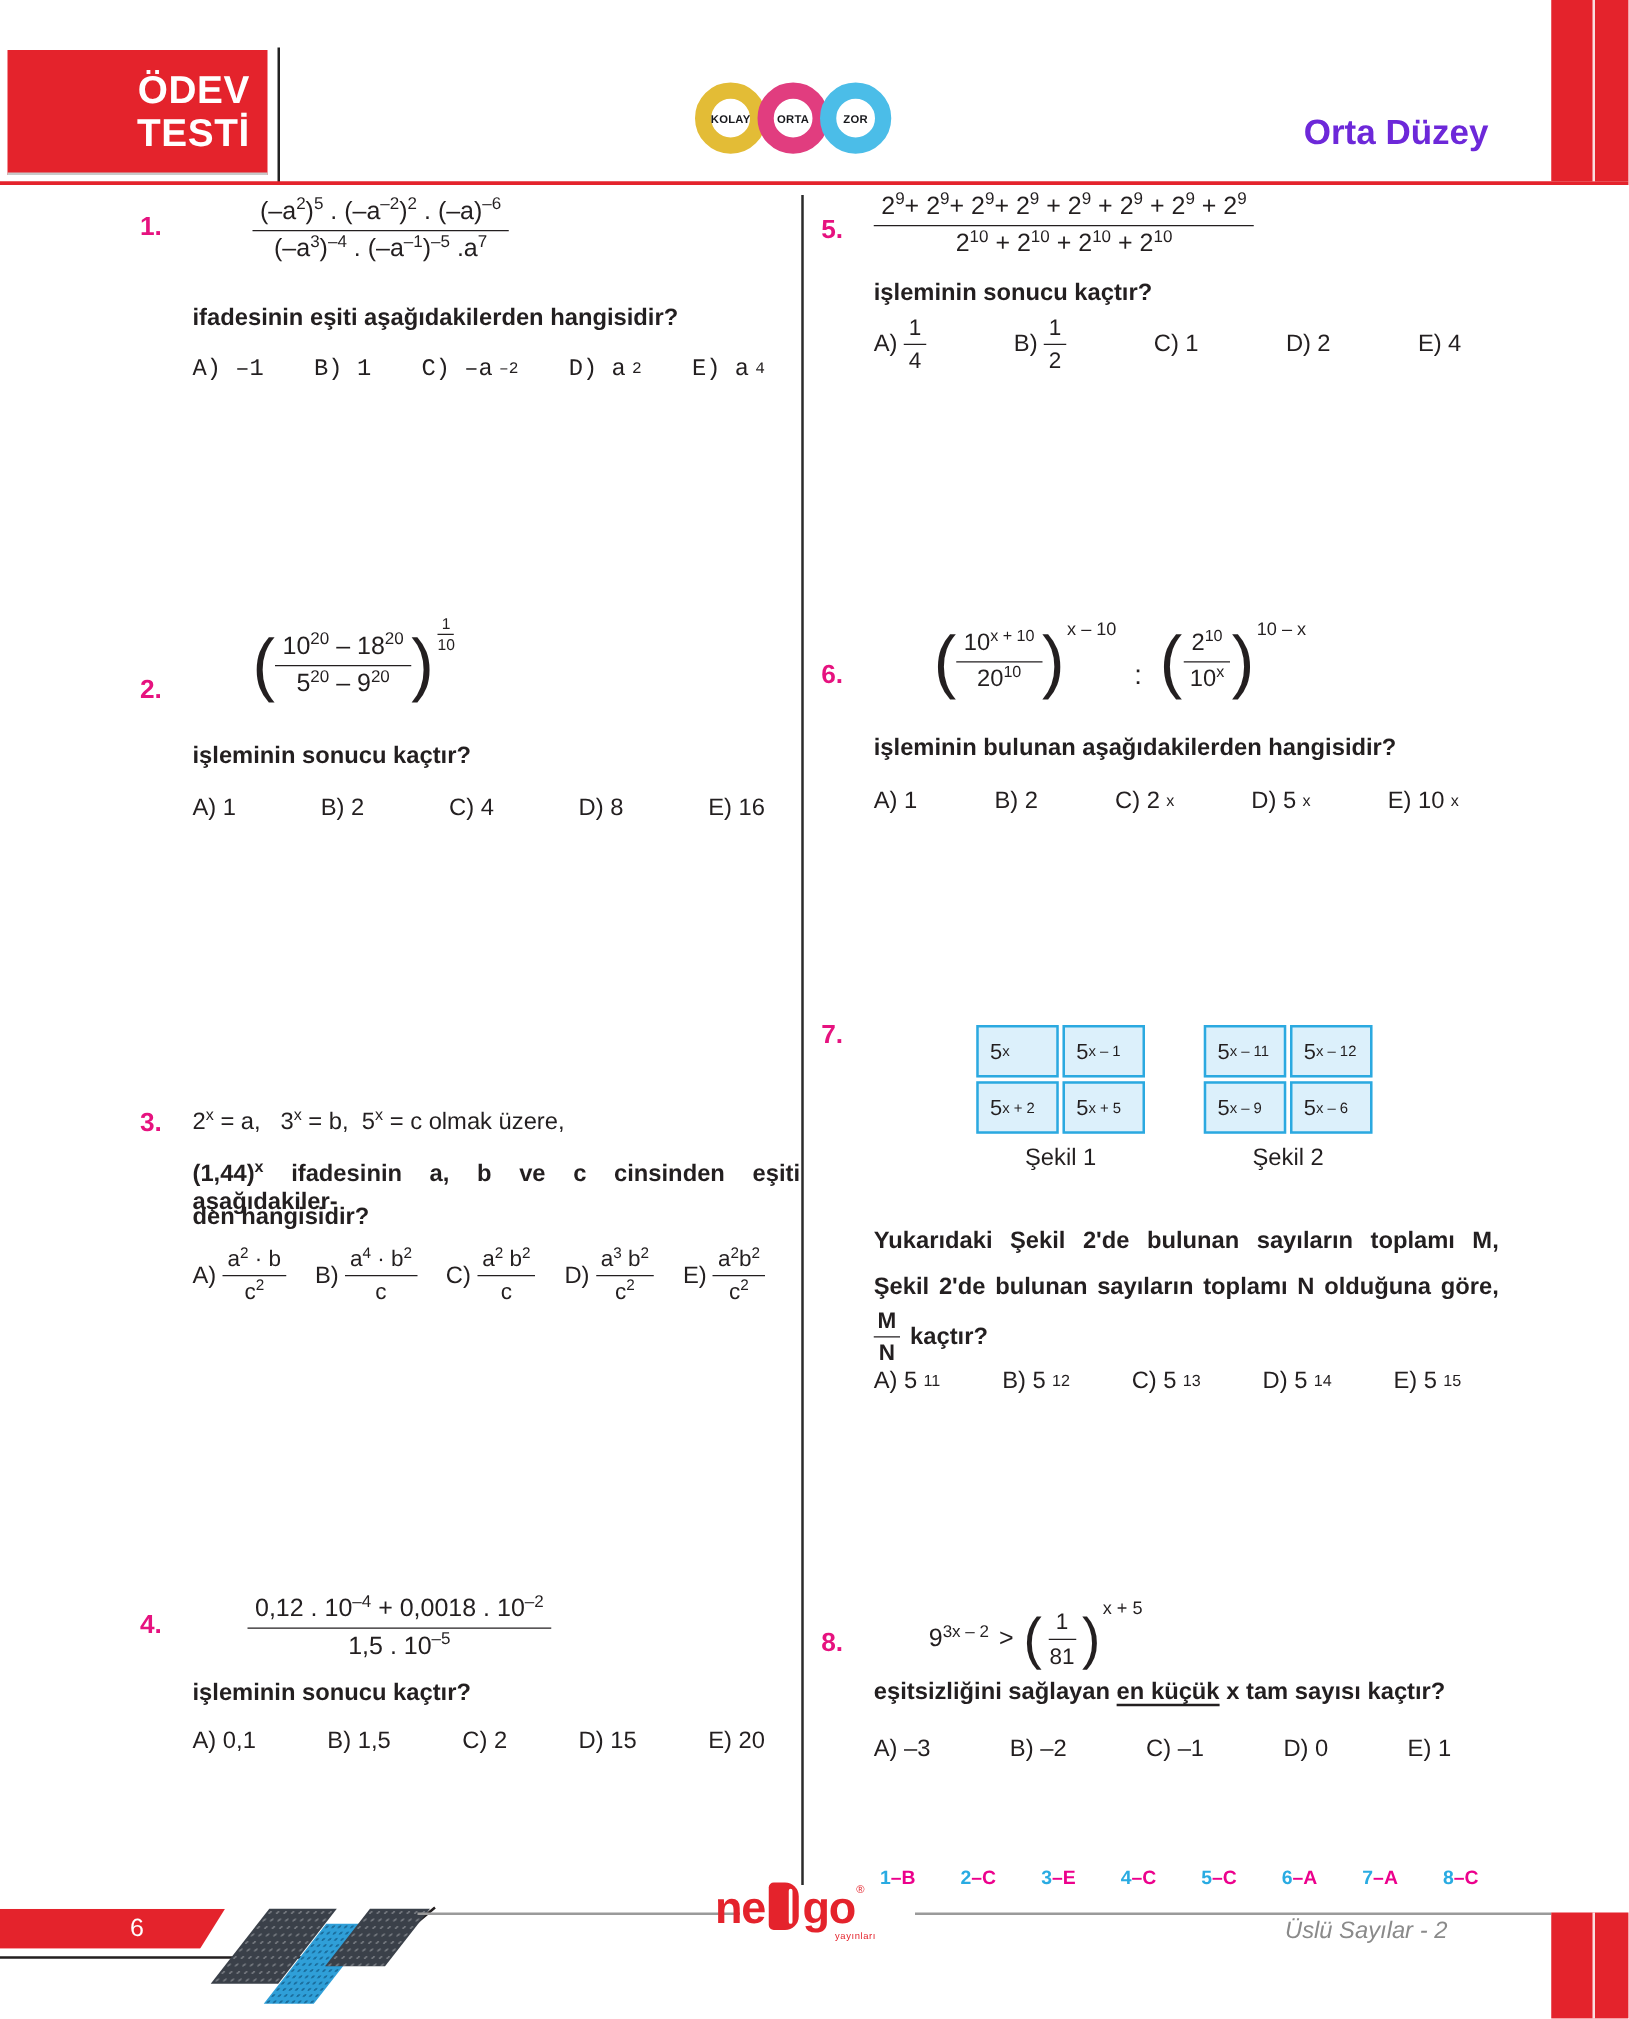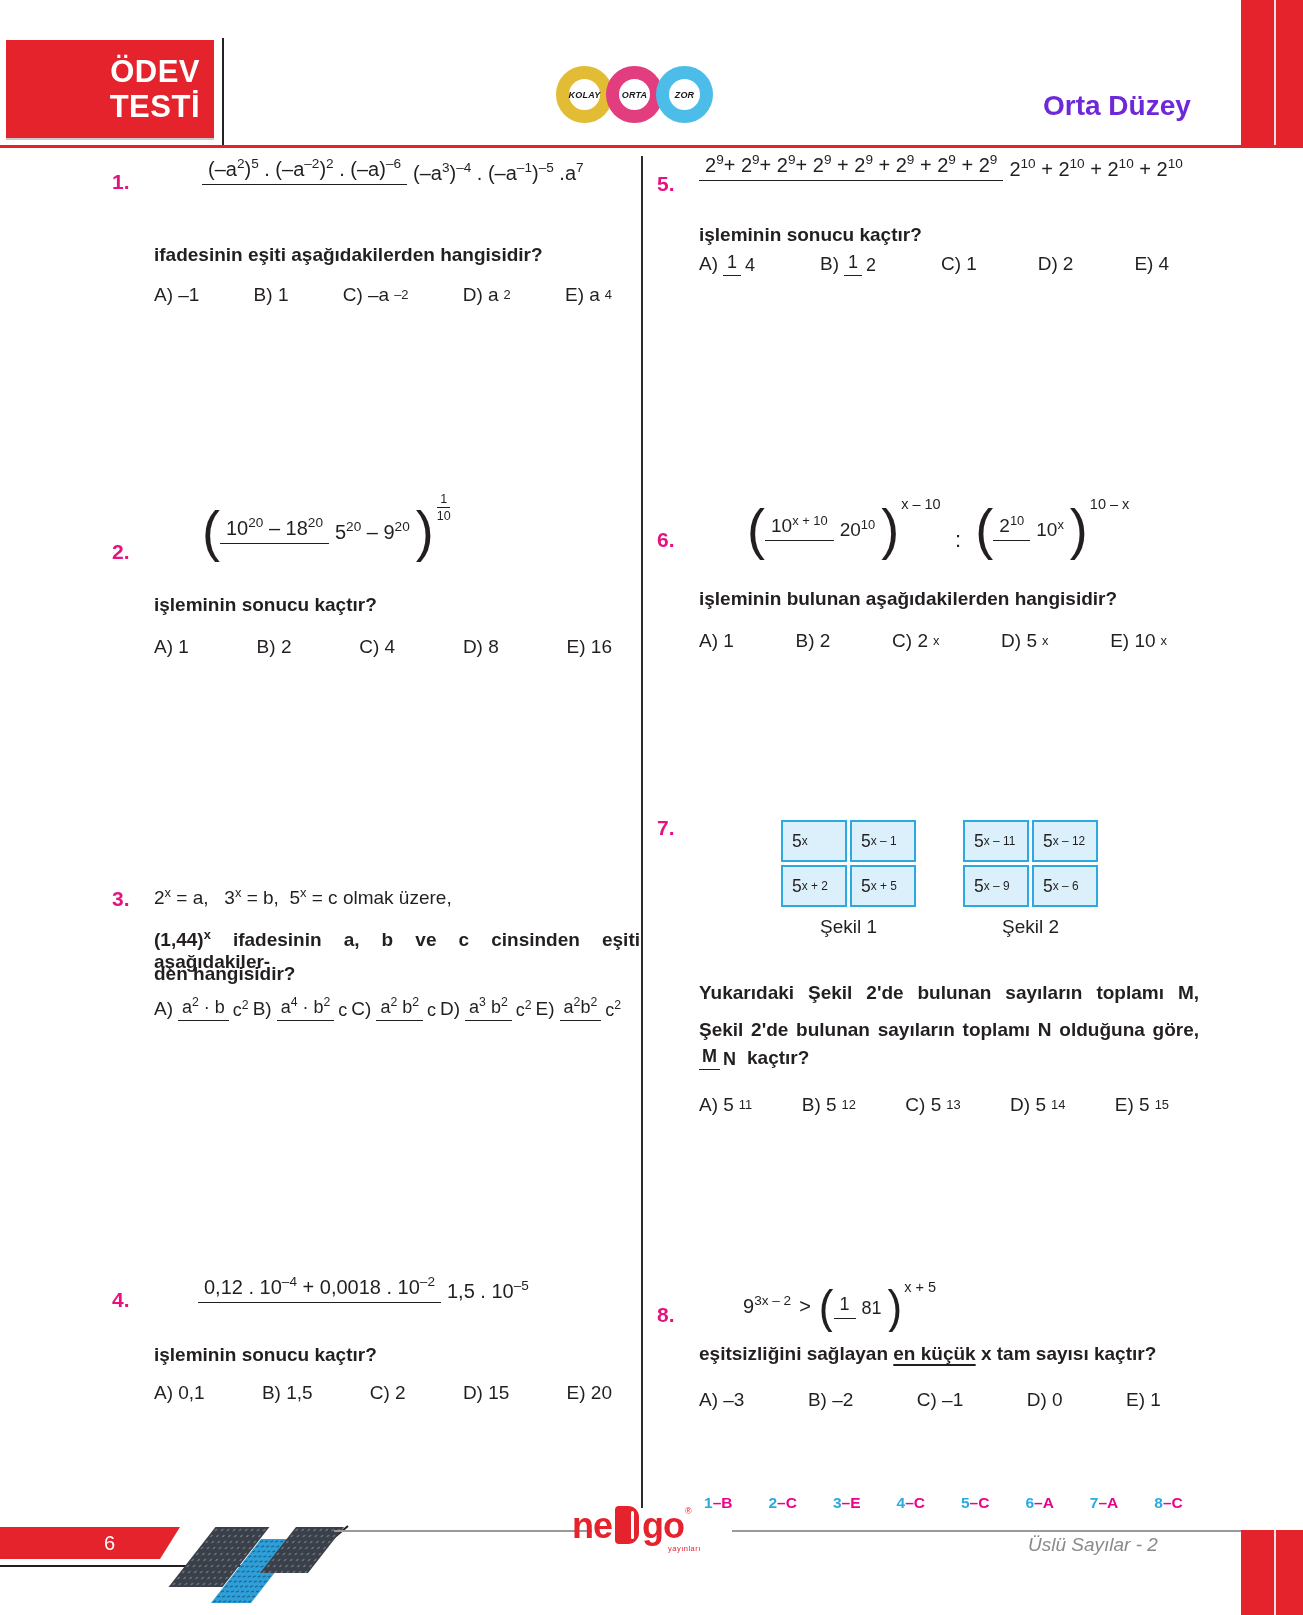--- a/index.html
+++ b/index.html
@@ -7,21 +7,21 @@
         font-family:"Liberation Sans",sans-serif;color:#231F20;}
 
   
   .hdr-redbox{position:absolute;left:6px;top:40px;width:208px;height:100px;background:#E4232C;
               display:flex;flex-direction:column;justify-content:center;align-items:flex-end;
               padding-right:14px;box-sizing:border-box;border-bottom:2px solid #c9c9c9;}
   .hdr-redbox .t{color:#fff;font-weight:bold;font-size:31px;line-height:35px;letter-spacing:.5px;}
   .hdr-vline{position:absolute;left:222px;top:38px;width:2px;height:108px;background:#222;}
   .hdr-rule{position:absolute;left:0;top:145px;width:1303px;height:3px;background:#E4232C;}
   .badge{position:absolute;top:66px;width:57px;height:57px;border-radius:50%;background:#fff;
-         border:13px solid #ccc;box-sizing:border-box;display:flex;align-items:center;justify-content:center;font-style:italic;}
+         border:13px solid #ccc;box-sizing:border-box;display:flex;align-items:center;justify-content:center;}
   .badge .bl{font-size:9px;font-weight:bold;color:#17181c;letter-spacing:.2px;}
   .hdr-level{position:absolute;left:1043px;top:90px;font-size:28px;font-weight:bold;color:#6d28d9;}
   .edgebar{position:absolute;left:1241px;width:62px;background:#E4232C;}
   .edgebar .wline{position:absolute;left:33px;top:0;width:2px;height:100%;background:#fff;opacity:.85;}
 
   
   .col-divider{position:absolute;left:641px;top:156px;width:1.6px;height:1352px;background:#2b2b2b;}
 
   
   .q{position:absolute;}
@@ -29,21 +29,21 @@
   .qel{position:absolute;}
   .prompt{font-weight:bold;font-size:19px;color:#231F20;white-space:nowrap;}
   .prompt u{text-decoration-thickness:1.5px;text-underline-offset:4px;}
   .plain{font-size:19px;white-space:nowrap;}
   .just{white-space:normal;text-align:justify;text-align-last:justify;}
   .opts{display:flex;justify-content:space-between;font-size:19px;align-items:center;}
   .opt{display:inline-flex;align-items:center;gap:5px;white-space:nowrap;}
   sup{font-size:68%;line-height:0;}
 
   .formula{font-size:20px;}
-  .frac{display:inline-flex;flex-direction:row;align-items:flex-end;text-align:center;vertical-align:middle;}
+  .frac{display:inline-flex;flex-direction:column;align-items:center;text-align:center;vertical-align:middle;}
   .fn{padding:0 6px 3px;border-bottom:1.6px solid #231F20;white-space:nowrap;}
   .fd{padding:3px 6px 0;white-space:nowrap;}
   .pw{display:inline-flex;align-items:center;}
   .bp{font-size:54px;line-height:.9;font-weight:400;transform:scaleY(1.04);}
   .bp-s{font-size:44px;line-height:.9;}
   .pexp{font-size:14.5px;align-self:flex-start;margin-top:-8px;margin-left:2px;white-space:nowrap;}
   .expfrac{display:inline-flex;flex-direction:column;align-items:center;font-size:12.5px;
            align-self:flex-start;margin-top:-14px;margin-left:3px;}
   .efn{border-bottom:1.2px solid #231F20;padding:0 3px 1px;}
   .efd{padding-top:1px;}
@@ -117,21 +117,21 @@
 
   <div class="q" style="left:110px;top:158px;width:500px;">
     <span class="qnum" style="left:2px;top:12px;">1.</span>
     <div class="qel formula" style="left:92px;top:0;">
       <span class="frac">
         <span class="fn">(–a<sup>2</sup>)<sup>5</sup> . (–a<sup>–2</sup>)<sup>2</sup> . (–a)<sup>–6</sup></span>
         <span class="fd">(–a<sup>3</sup>)<sup>–4</sup> . (–a<sup>–1</sup>)<sup>–5</sup> .a<sup>7</sup></span>
       </span>
     </div>
     <div class="qel prompt" style="left:44px;top:86px;">ifadesinin eşiti aşağıdakilerden hangisidir?</div>
-    <div class="qel opts" style="left:44px;top:126px;width:458px;">
+    <div class="qel opts" style="left:44px;top:126px;width:458px;font-family:Liberation Mono, monospace;">
       <span class="opt">A) –1</span>
       <span class="opt">B) 1</span>
       <span class="opt">C) –a<sup>–2</sup></span>
       <span class="opt">D) a<sup>2</sup></span>
       <span class="opt">E) a<sup>4</sup></span>
     </div>
   </div>
 
   <div class="q" style="left:110px;top:496px;width:500px;">
     <span class="qnum" style="left:2px;top:44px;">2.</span>

